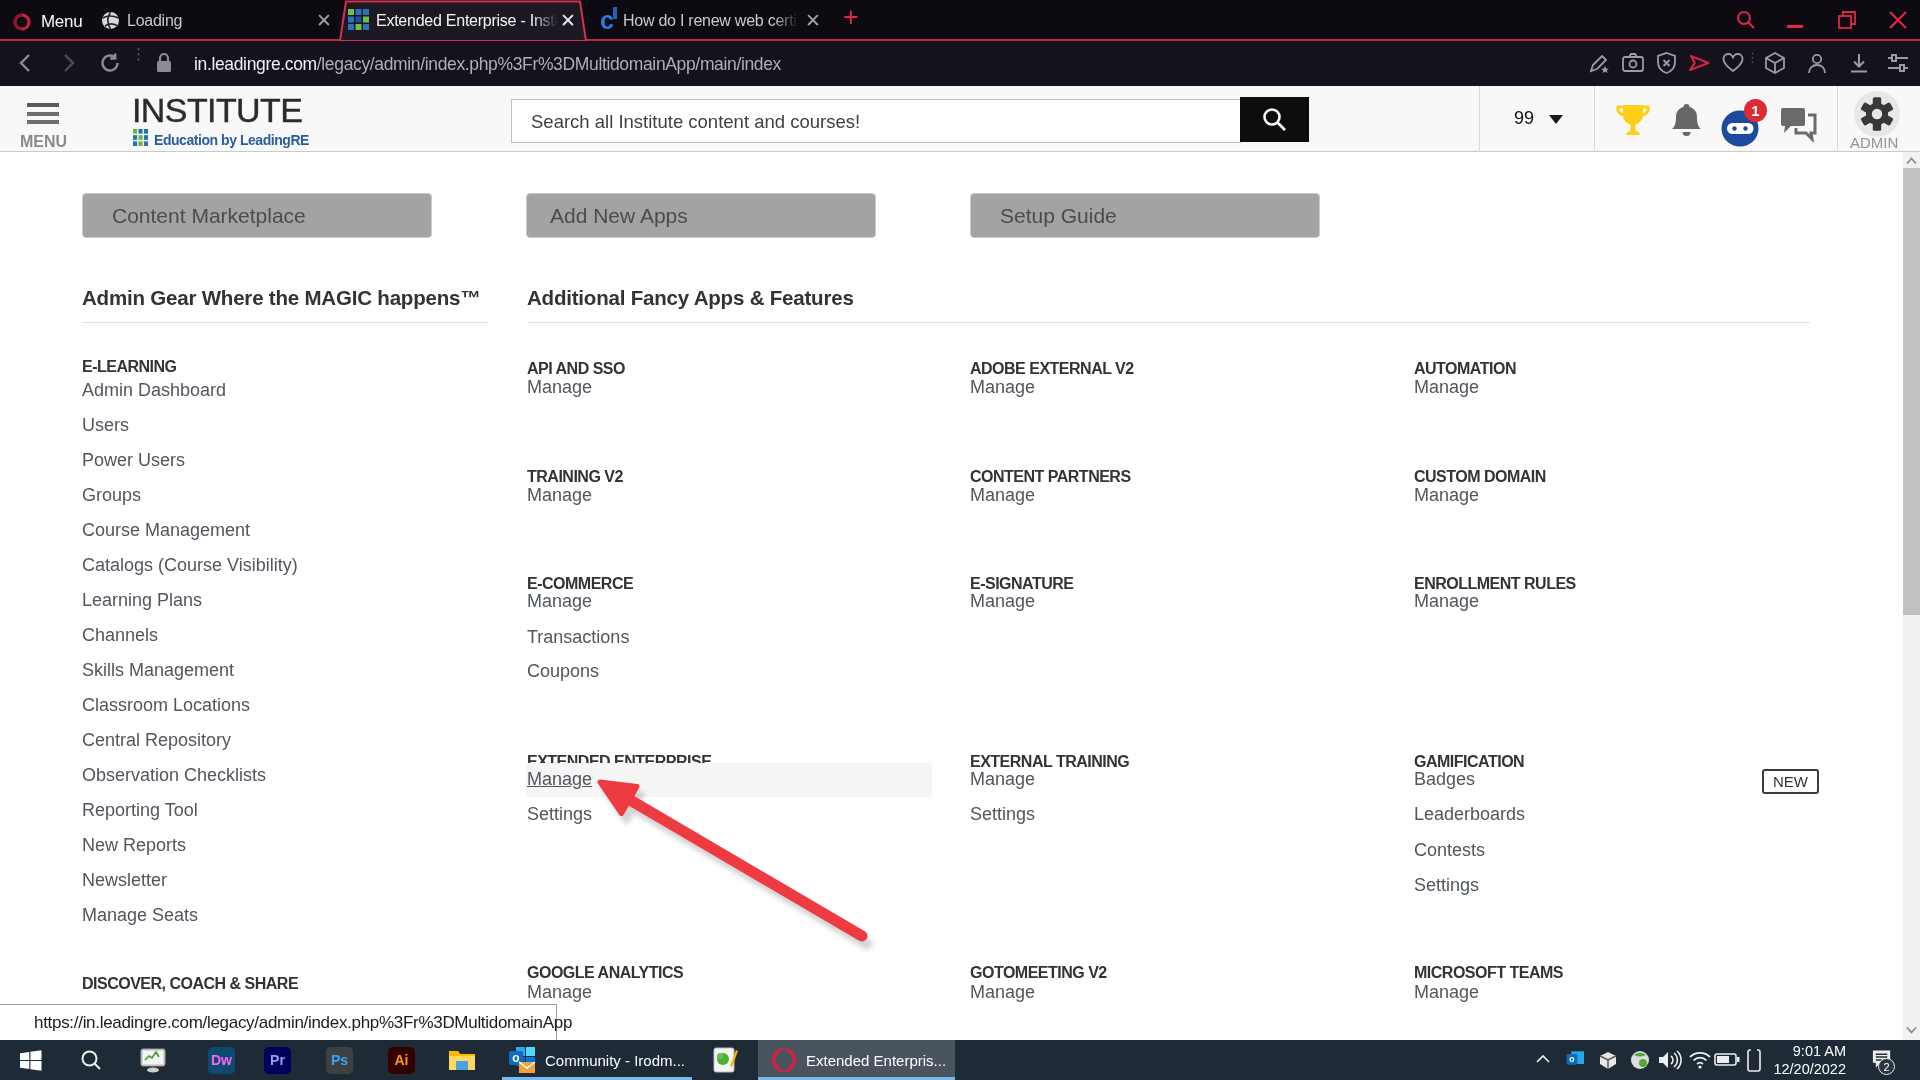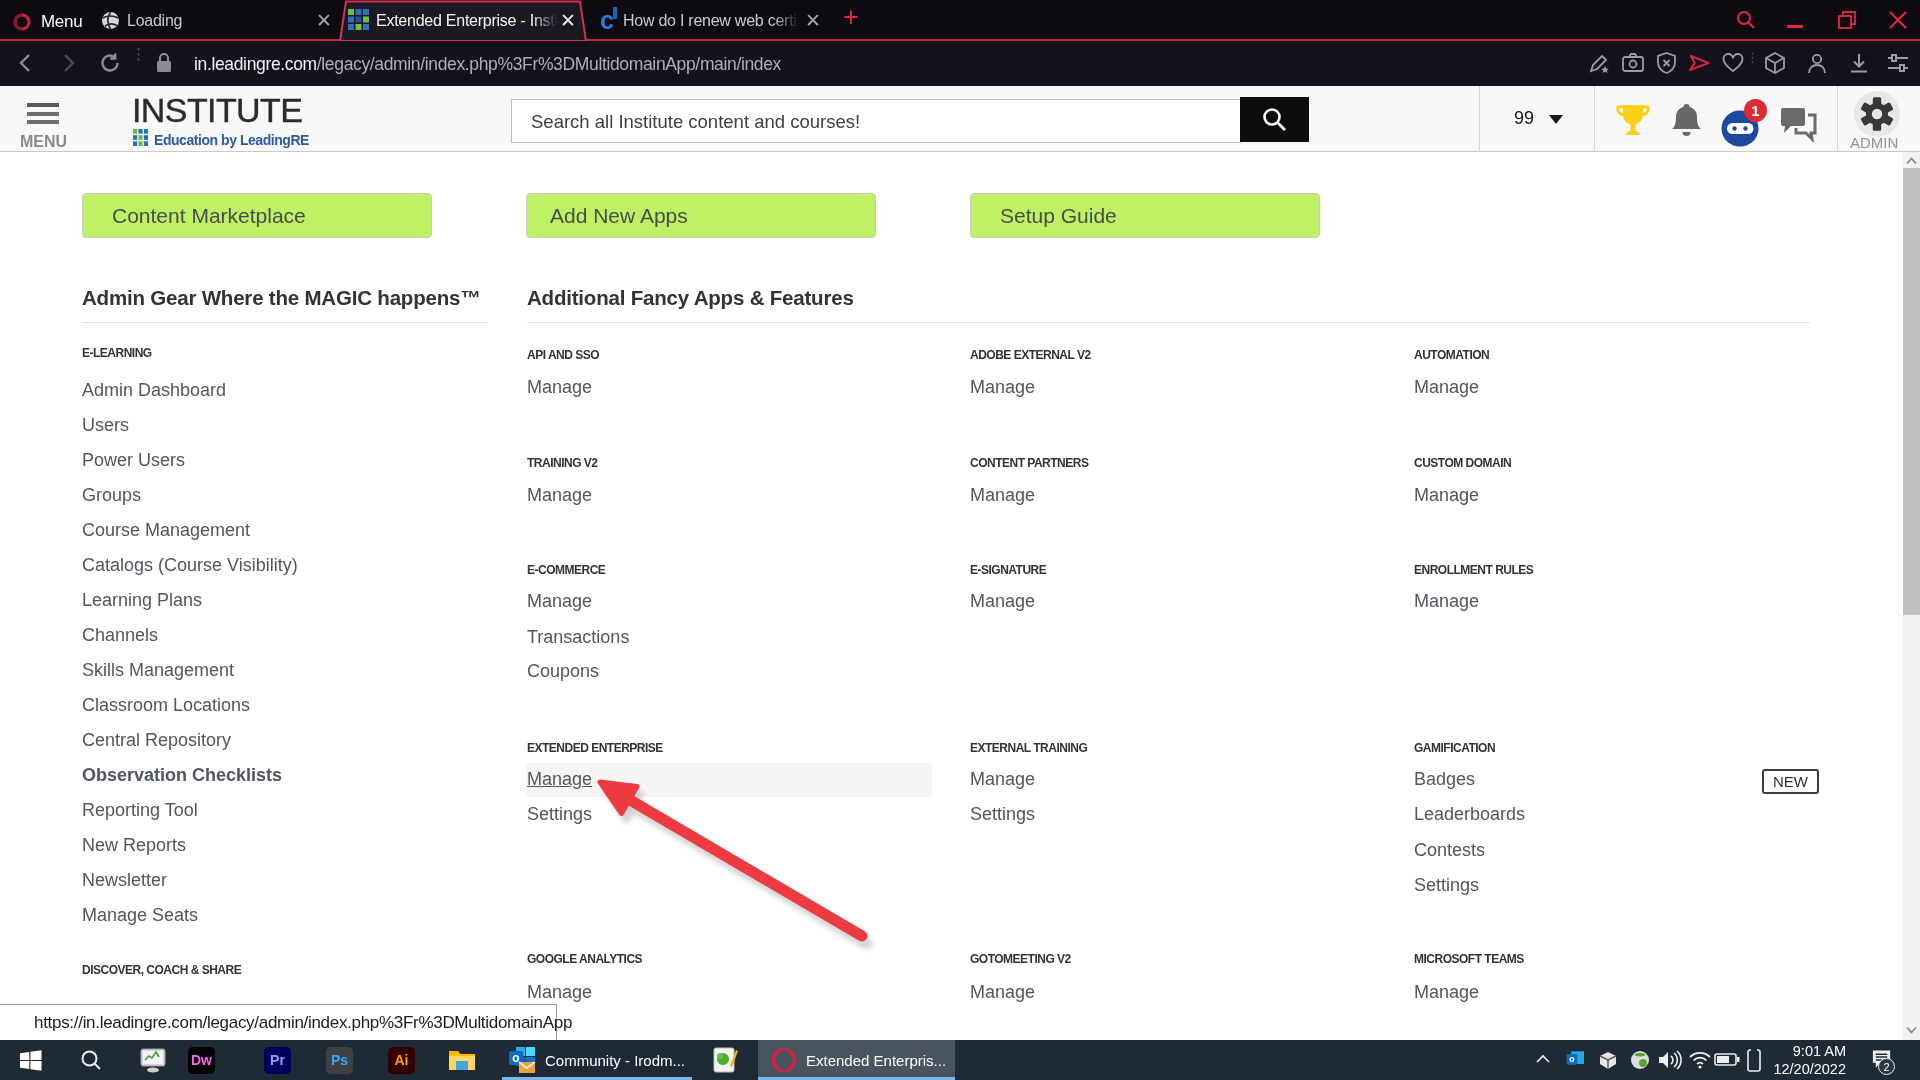--- a/index.html
+++ b/index.html
@@ -13,25 +13,25 @@
   #addrbar { position:absolute; left:0; top:41px; width:1920px; height:45px; background:#16121d; }
 
   .tabtxt { position:absolute; top:12px; font-size:16px; letter-spacing:-0.25px; color:#c9cacd; white-space:nowrap; }
   .tabx { position:absolute; top:9px; font-size:19px; color:#9fa0a6; }
 
   
   #siteheader { position:absolute; left:0; top:86px; width:1920px; height:66px; background:#f8f8f8; border-bottom:1px solid #c9c9c9; }
   .hdiv { position:absolute; top:0; width:1px; height:66px; background:#d8d8d8; }
 
   
-  .bigbtn { position:absolute; top:193px; height:45px; width:350px; background:#bef264; border:1px solid #c9c9c9; border-radius:4px; font-size:21px; color:#4c4c4c; line-height:43px; padding-left:29px; }
+  .bigbtn { position:absolute; top:193px; height:45px; width:350px; background:#a3a3a3; border:1px solid #c9c9c9; border-radius:4px; font-size:21px; color:#4c4c4c; line-height:43px; padding-left:29px; }
   .colhead { position:absolute; top:286px; font-size:20.5px; letter-spacing:-0.2px; font-weight:bold; color:#333; }
   .hrule { position:absolute; top:322px; height:1px; background:#e2e2e2; }
 
-  .secname { position:absolute; font-size:12px; font-weight:bold; color:#333; letter-spacing:-0.5px; }
+  .secname { position:absolute; font-size:16px; font-weight:bold; color:#333; letter-spacing:-0.5px;margin-top:12px; }
   .lnk { position:absolute; font-size:18px; color:#51575e; }
 
   
   #taskbar { position:absolute; left:0; top:1040px; width:1920px; height:40px; background:#1e2a35; }
   .adobe { position:absolute; top:1047px; width:27px; height:27px; border-radius:5px; font-size:14px; font-weight:bold; text-align:center; line-height:27px; }
   .traytxt { position:absolute; color:#fff; font-size:14.5px; }
 </style>
 </head>
 <body>
 
@@ -247,21 +247,21 @@
 <div class="lnk" style="left:82px;top:415px;">Users</div>
 <div class="lnk" style="left:82px;top:450px;">Power Users</div>
 <div class="lnk" style="left:82px;top:485px;">Groups</div>
 <div class="lnk" style="left:82px;top:520px;">Course Management</div>
 <div class="lnk" style="left:82px;top:555px;">Catalogs (Course Visibility)</div>
 <div class="lnk" style="left:82px;top:590px;">Learning Plans</div>
 <div class="lnk" style="left:82px;top:625px;">Channels</div>
 <div class="lnk" style="left:82px;top:660px;">Skills Management</div>
 <div class="lnk" style="left:82px;top:695px;">Classroom Locations</div>
 <div class="lnk" style="left:82px;top:730px;">Central Repository</div>
-<div class="lnk" style="left:82px;top:765px;font-weight:bold;">Observation Checklists</div>
+<div class="lnk" style="left:82px;top:765px;">Observation Checklists</div>
 <div class="lnk" style="left:82px;top:800px;">Reporting Tool</div>
 <div class="lnk" style="left:82px;top:835px;">New Reports</div>
 <div class="lnk" style="left:82px;top:870px;">Newsletter</div>
 <div class="lnk" style="left:82px;top:905px;">Manage Seats</div>
 <div class="secname" style="left:82px;top:963px;">DISCOVER, COACH &amp; SHARE</div>
 
 
 <div class="secname" style="left:527px;top:348px;">API AND SSO</div>
 <div class="lnk" style="left:527px;top:377px;">Manage</div>
 <div class="secname" style="left:527px;top:456px;">TRAINING V2</div>
@@ -350,21 +350,21 @@
   <circle cx="9.5" cy="9.5" r="7" fill="none" stroke="#eee" stroke-width="2"></circle>
   <line x1="14.5" y1="14.5" x2="20" y2="20" stroke="#eee" stroke-width="2"></line>
 </svg>
 
 <svg class="abs" style="left:139px;top:1046px;" width="28" height="28" viewBox="0 0 28 28">
   <rect x="2" y="3" width="24" height="17" rx="2" fill="#d8d8d8" stroke="#9a9a9a"></rect>
   <rect x="4" y="5" width="20" height="13" fill="#f4f4f4"></rect>
   <path d="M6 14 l4-4 3 2 4-6 3 5" fill="none" stroke="#3f9c35" stroke-width="1.6"></path>
   <ellipse cx="14" cy="24" rx="6" ry="2.5" fill="#cfcfcf"></ellipse>
 </svg>
-<div class="adobe" style="left:188px;background:#000000;color:#ff61f6;">Dw</div>
+<div class="adobe" style="left:208px;background:#0c4a6e;color:#ff61f6;">Dw</div>
 <div class="adobe" style="left:264px;background:#00005b;color:#9999ff;">Pr</div>
 <div class="adobe" style="left:326px;background:#404040;color:#31a8ff;">Ps</div>
 <div class="adobe" style="left:388px;background:#330000;color:#ff9a00;">Ai</div>
 
 <svg class="abs" style="left:448px;top:1047px;" width="28" height="26" viewBox="0 0 28 26">
   <path d="M1 4 h9 l2.5 3 H27 v16 H1z" fill="#ffb900"></path>
   <path d="M1 9 h26 v14 H1z" fill="#ffd75e"></path>
   <rect x="8" y="14" width="12" height="9" fill="#4aa3e0"></rect>
 </svg>
 

